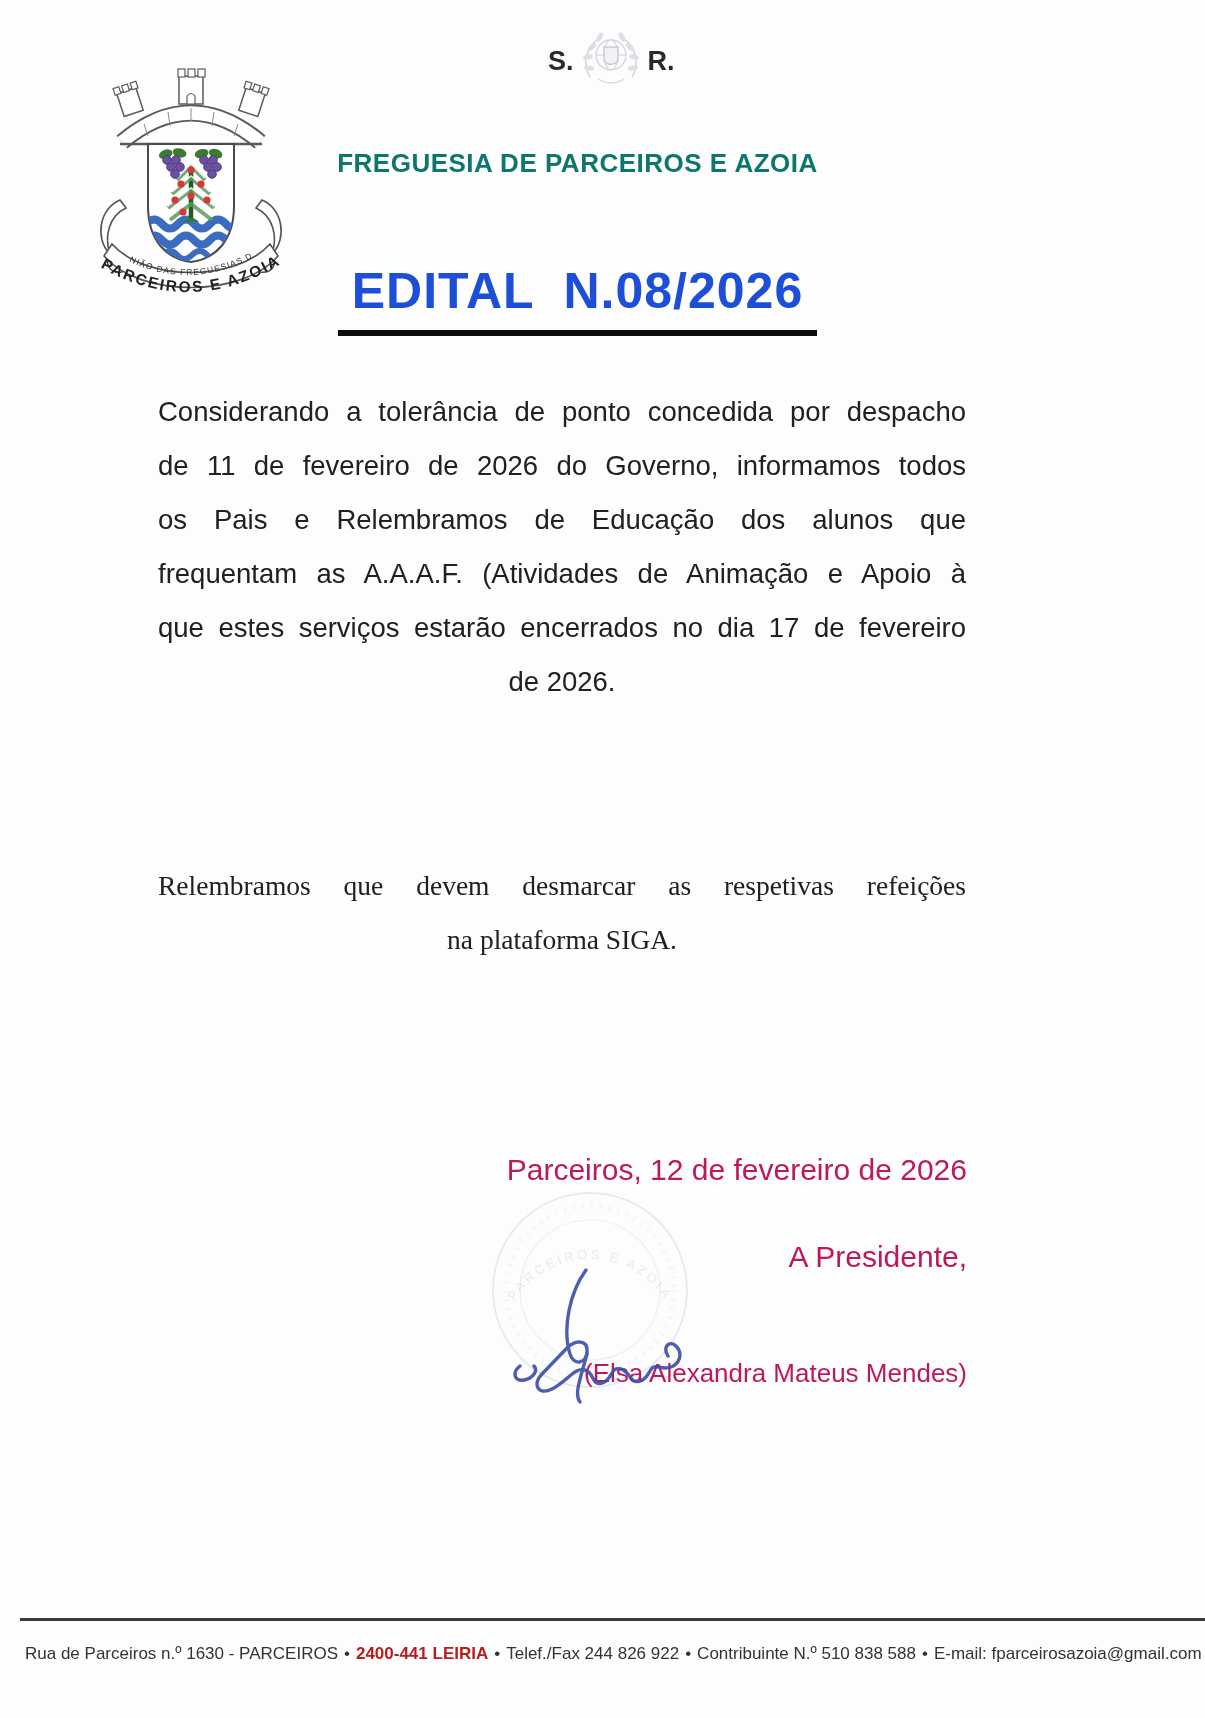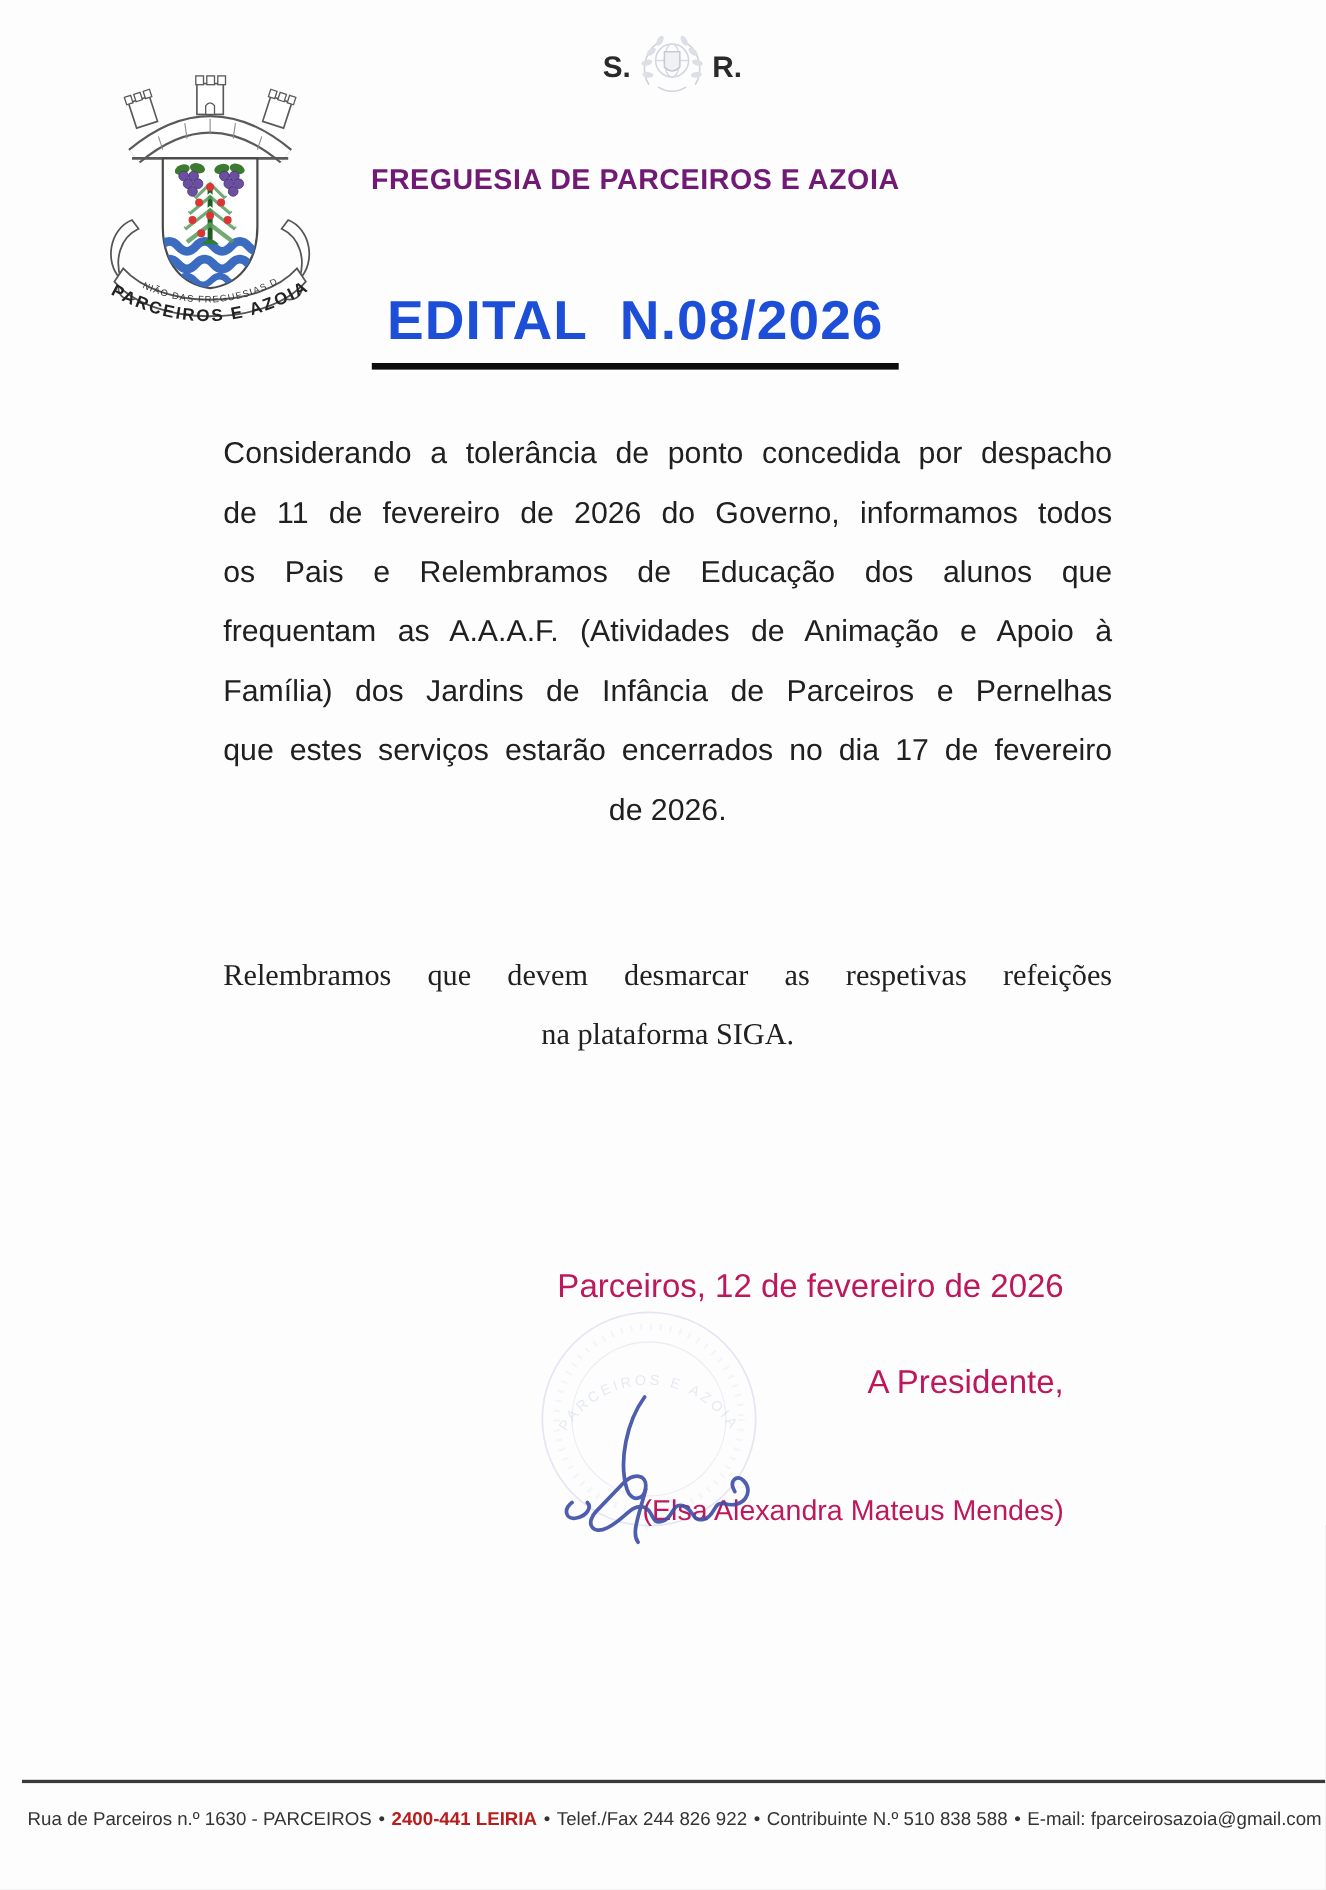--- a/index.html
+++ b/index.html
@@ -10,32 +10,32 @@
     background:#fdfdfd;
     overflow:hidden;
     font-family:"Liberation Sans", sans-serif;
     color:#1f1f1f;
   }
   .abs{position:absolute;}
 
   
   .sr-group{left:548px;top:26px;width:150px;height:70px;display:flex;align-items:center;gap:4px;}
   .sr-letter{font-size:27px;font-weight:bold;color:#2a2a2a;}
-  .org-name{left:160px;top:148px;width:835px;text-align:center;font-size:26px;font-weight:bold;letter-spacing:.5px;color:#701a75;}
+  .org-name{left:160px;top:148px;width:835px;text-align:center;font-size:26px;font-weight:bold;letter-spacing:.5px;color:#0f766e;}
   .title-wrap{left:160px;top:262px;width:835px;text-align:center;}
   .title{
     display:inline-block;
     font-size:50px;font-weight:bold;color:#1d4ed8;
     letter-spacing:1px;white-space:pre;
     border-bottom:6px solid #0d0d0d;
     padding:0 14px 10px 14px;
   }
 
   
-  .body-col{left:158px;top:385px;width:808px;font-size:27.5px;line-height:54px;color:#202020;margin-left:45px;}
+  .body-col{left:158px;top:385px;width:808px;font-size:27.5px;line-height:54px;color:#202020;}
   .p2{top:859px;font-family:Liberation Serif, serif;}
   .jline{text-align:justify;text-align-last:justify;}
   .lline{text-align:center;}
 
   
   .close-col{left:155px;width:812px;text-align:right;color:#be185d;}
   .place-date{top:1153px;font-size:30px;}
   .role{top:1240px;font-size:30px;z-index:3;}
   .signer-name{top:1358px;font-size:26px;z-index:3;}
   .stamp{left:468px;top:1175px;z-index:1;}
@@ -190,21 +190,20 @@
 
   <div class="abs title-wrap">
     <span class="title">EDITAL  N.08/2026</span>
   </div>
 
   <div class="abs body-col">
     <div class="jline">Considerando a tolerância de ponto concedida por despacho</div>
     <div class="jline">de 11 de fevereiro de 2026 do Governo, informamos todos</div>
     <div class="jline">os Pais e Relembramos de Educação dos alunos que</div>
     <div class="jline">frequentam as A.A.A.F. (Atividades de Animação e Apoio à</div>
-    <div class="jline">Família) dos Jardins de Infância de Parceiros e Pernelhas</div>
     <div class="jline">que estes serviços estarão encerrados no dia 17 de fevereiro</div>
     <div class="lline">de 2026.</div>
   </div>
 
   <div class="abs body-col p2">
     <div class="jline">Relembramos que devem desmarcar as respetivas refeições</div>
     <div class="lline">na plataforma SIGA.</div>
   </div>
 
   <div class="abs close-col place-date">Parceiros, 12 de fevereiro de 2026</div>

